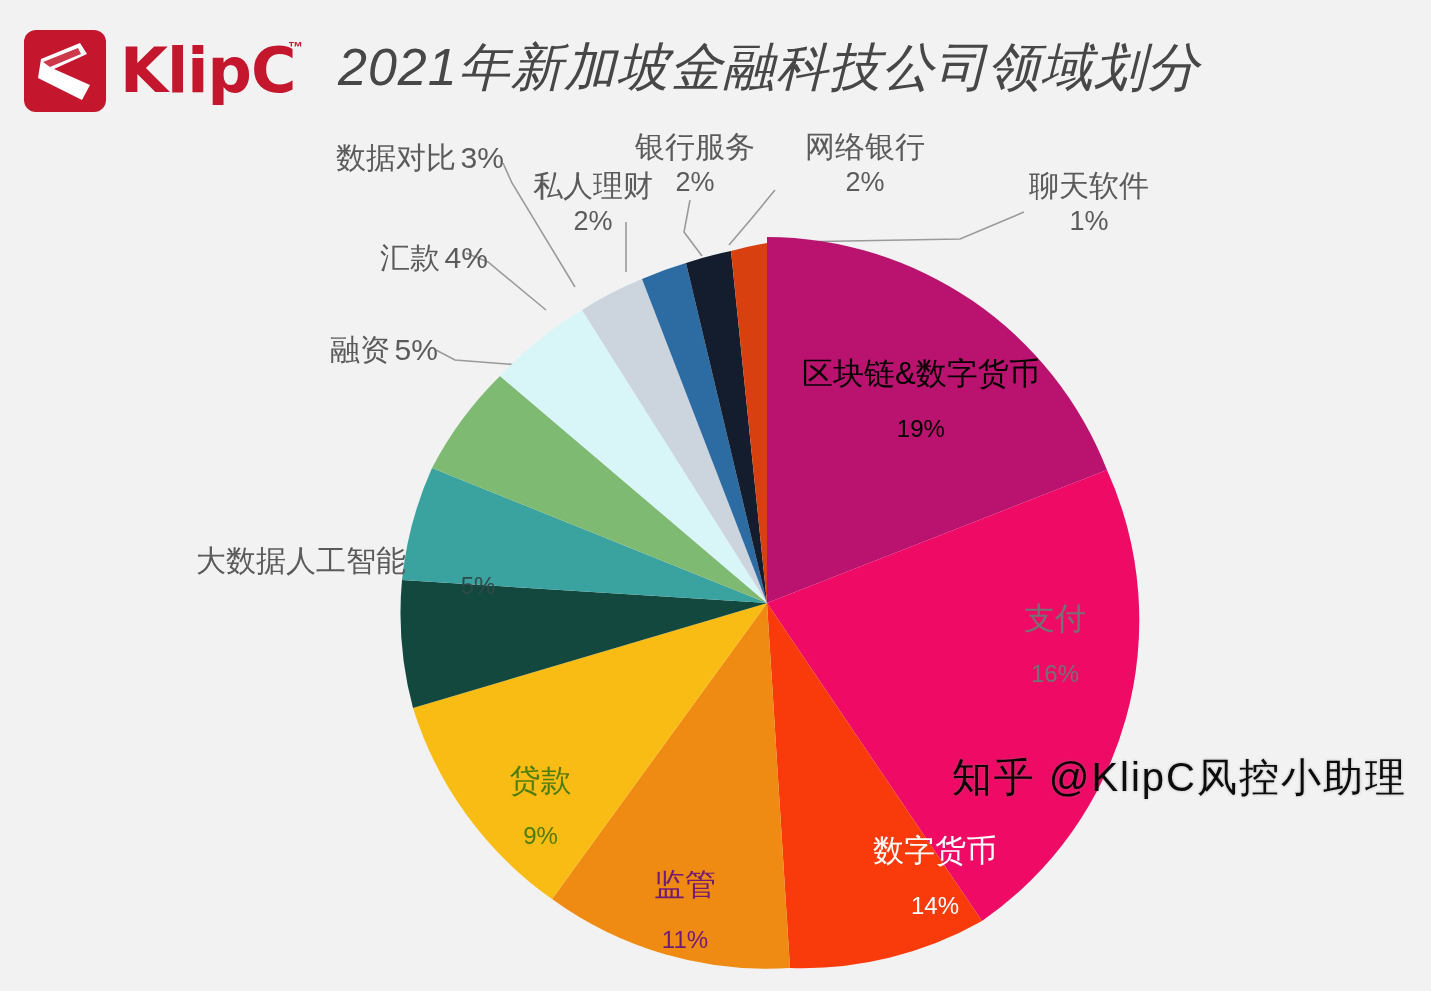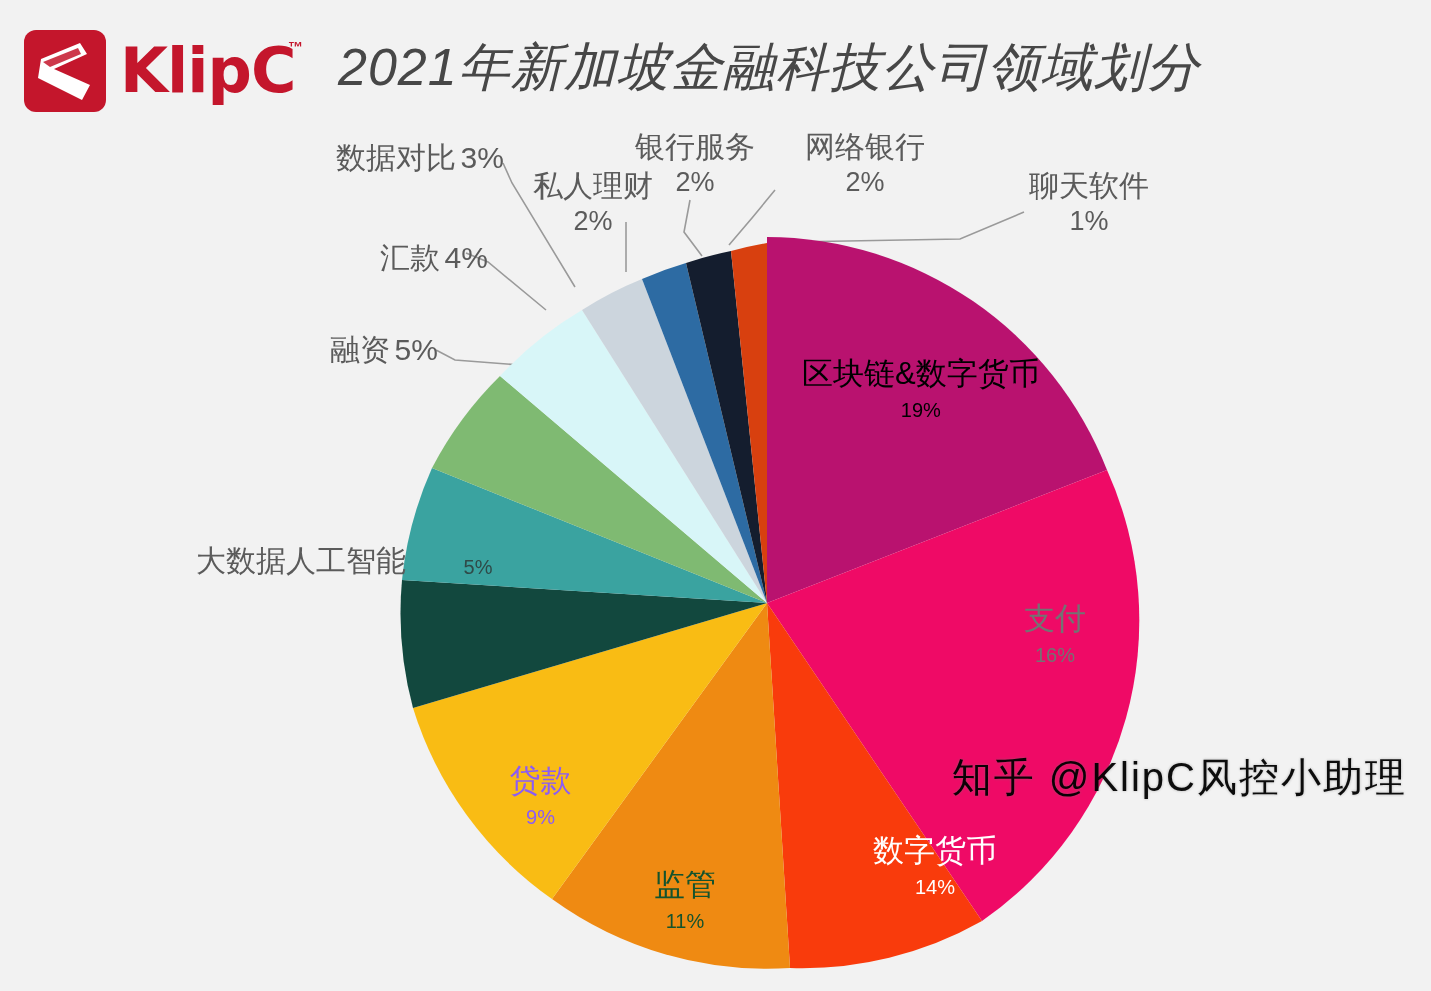--- a/index.html
+++ b/index.html
@@ -38,21 +38,21 @@
   
   #pie-wrap { position: absolute; left: 0; top: 0; width: 1431px; height: 991px; }
   #pie-svg { position: absolute; left: 0; top: 0; }
 
   
   .inner-label {
     position: absolute; text-align: center; line-height: 1.25;
     pointer-events: none; white-space: nowrap;
   }
   .inner-label .nm { display: block; font-size: 31px; font-weight: 400; }
-  .inner-label .pc { display: block; font-size: 20px; font-weight: 400; margin-top: 4px; }
+  .inner-label .pc { display: block; font-size: 24px; font-weight: 400; margin-top: 20px; }
 
   
   .lead-label {
     position: absolute; color: #5b5b5b; text-align: center;
     line-height: 1.22; white-space: nowrap;
   }
   .lead-label .nm { font-size: 30px; }
   .lead-label .pc { font-size: 27px; }
   .lead-label.oneline .nm, .lead-label.oneline .pc { font-size: 30px; }
 
@@ -136,26 +136,26 @@
     <div class="inner-label" style="left:980px; top:600px; width:150px; color:#737373;">
       <span class="nm">支付</span>
       <span class="pc">16%</span>
     </div>
 
     <div class="inner-label" style="left:840px; top:832px; width:190px; color:#ffffff;">
       <span class="nm">数字货币</span>
       <span class="pc">14%</span>
     </div>
 
-    <div class="inner-label" style="left:620px; top:866px; width:130px; color:#14532d;">
+    <div class="inner-label" style="left:620px; top:866px; width:130px; color:#701a75;">
       <span class="nm">监管</span>
       <span class="pc">11%</span>
     </div>
 
-    <div class="inner-label" style="left:478px; top:762px; width:125px; color:#8b5cf6;">
+    <div class="inner-label" style="left:478px; top:762px; width:125px; color:#4d7c0f;">
       <span class="nm">贷款</span>
       <span class="pc">9%</span>
     </div>
 
 
     <div class="lead-label" style="left:196px; top:543px;">
       <span class="nm">大数据人工智能</span>
     </div>
     <div class="inner-label" style="left:438px; top:551px; width:80px; color:#2f4a48;">
       <span class="pc">5%</span>

